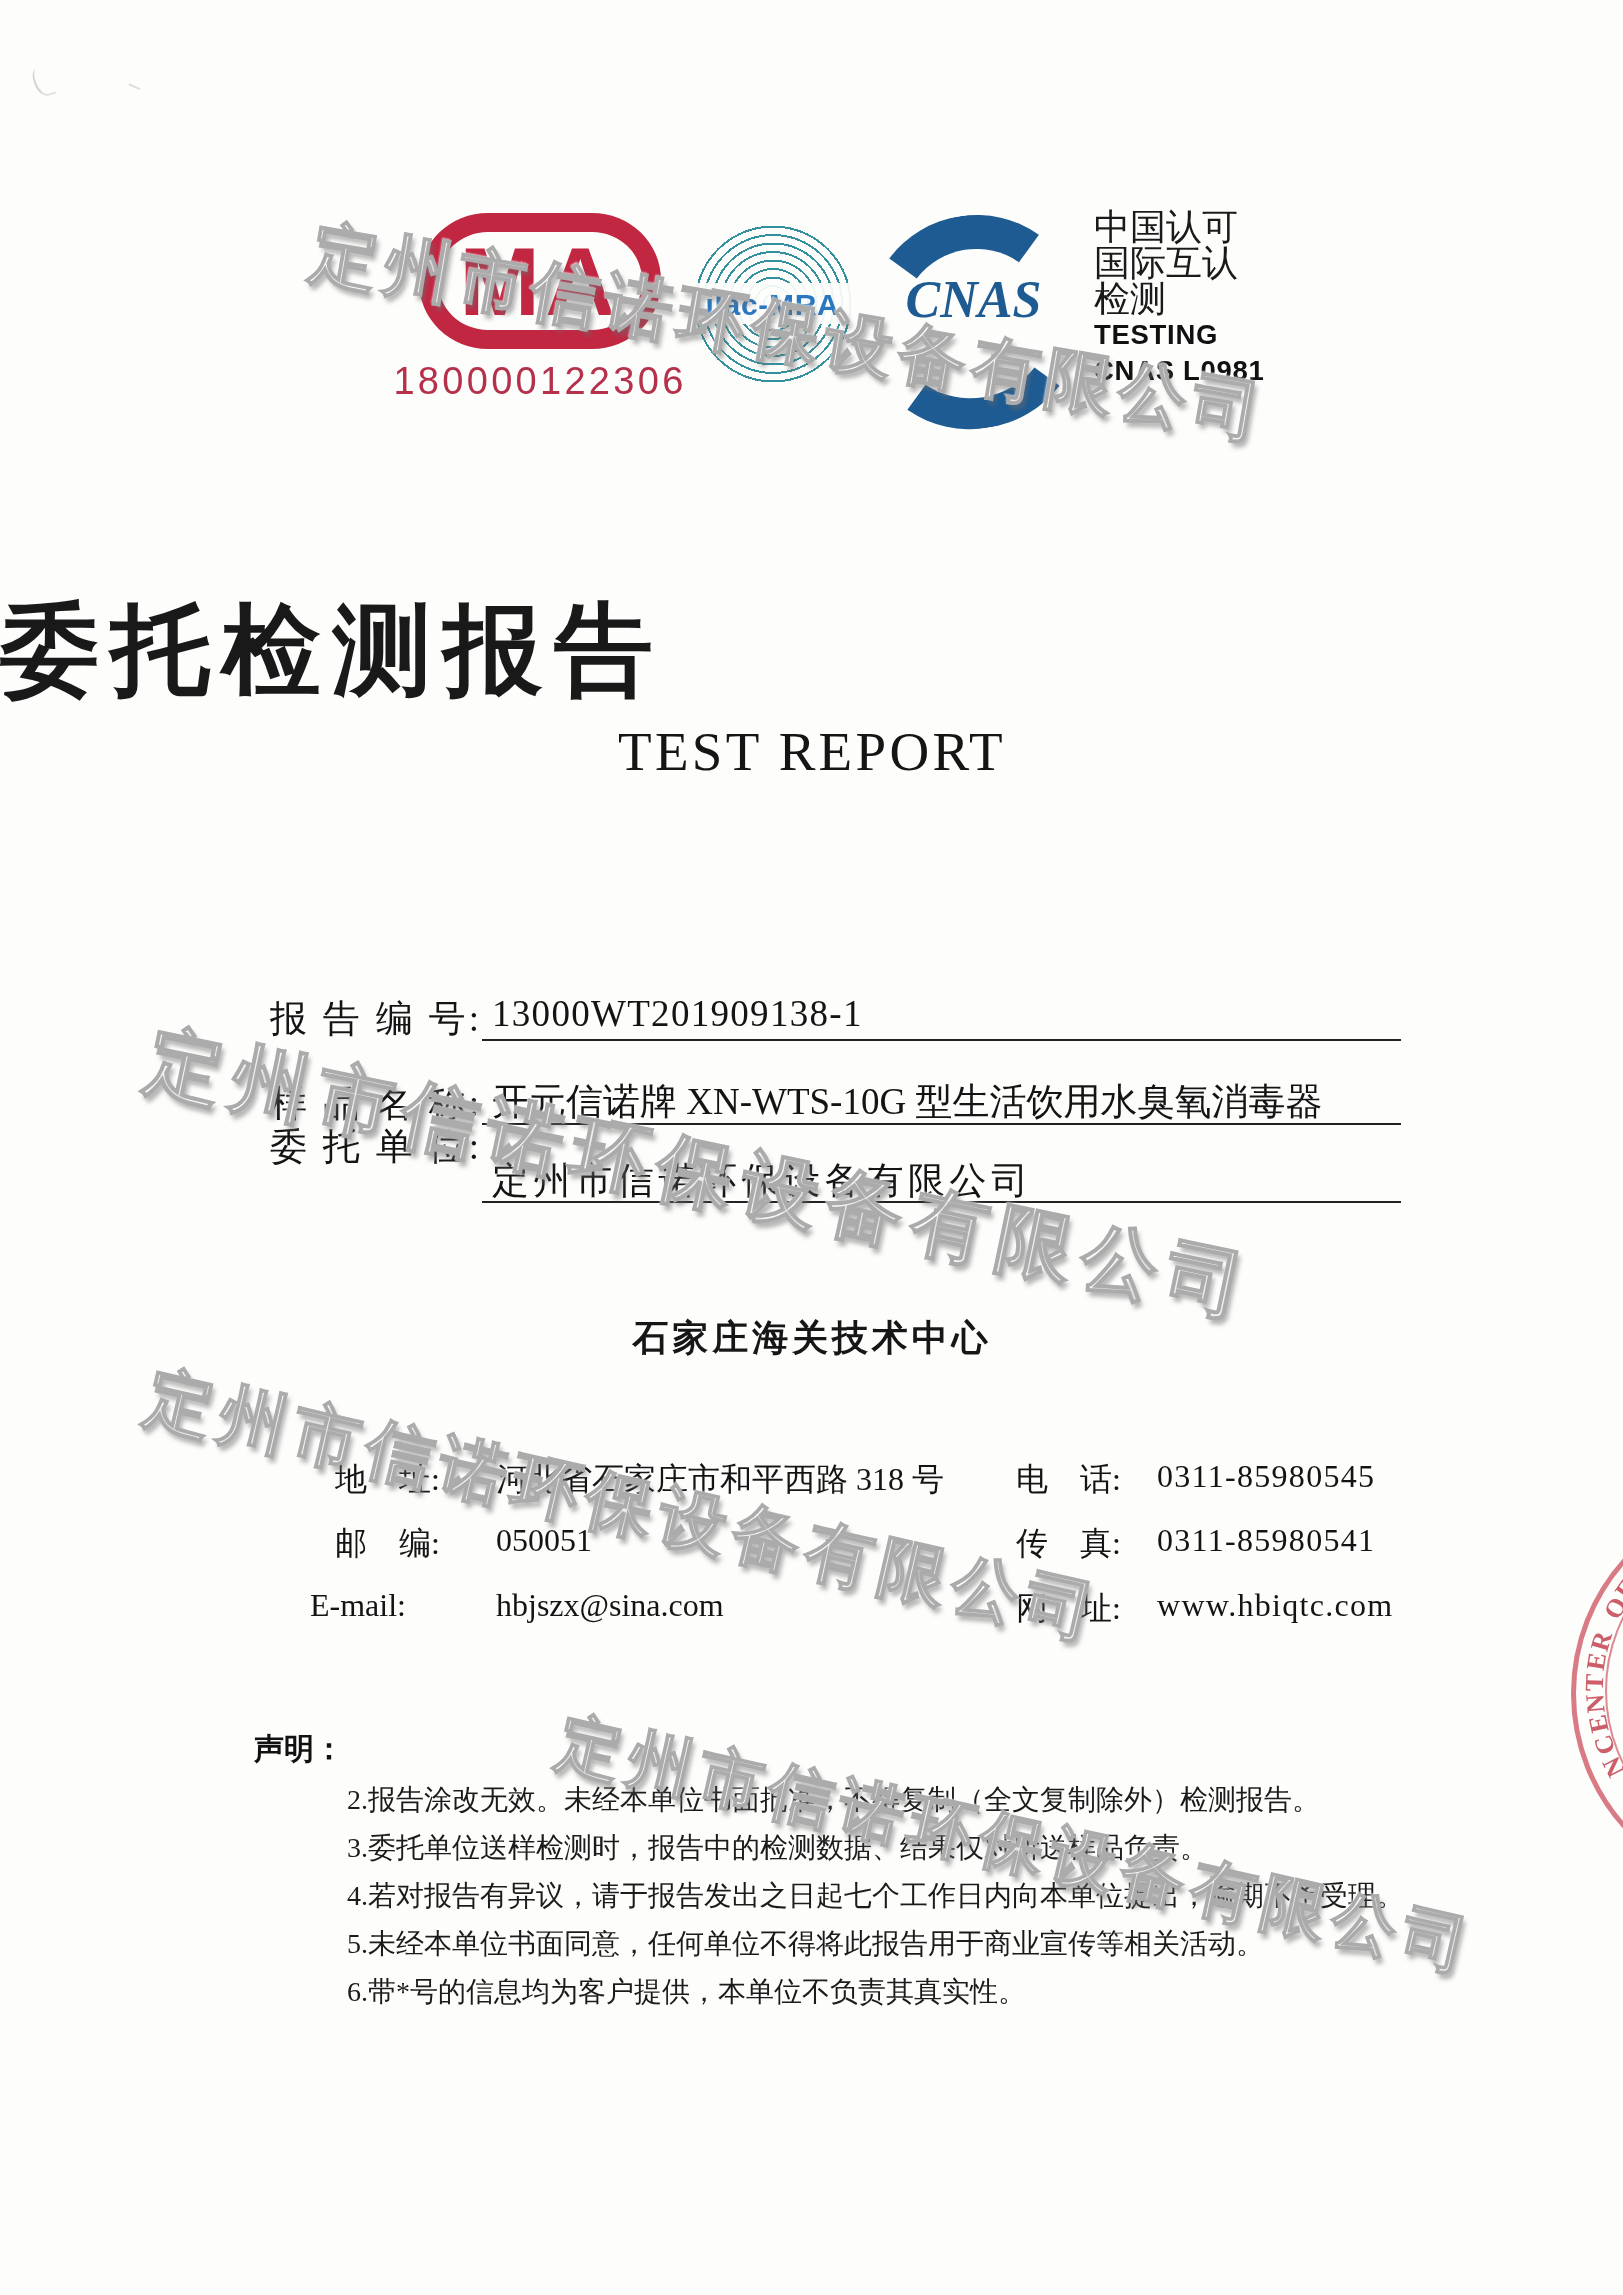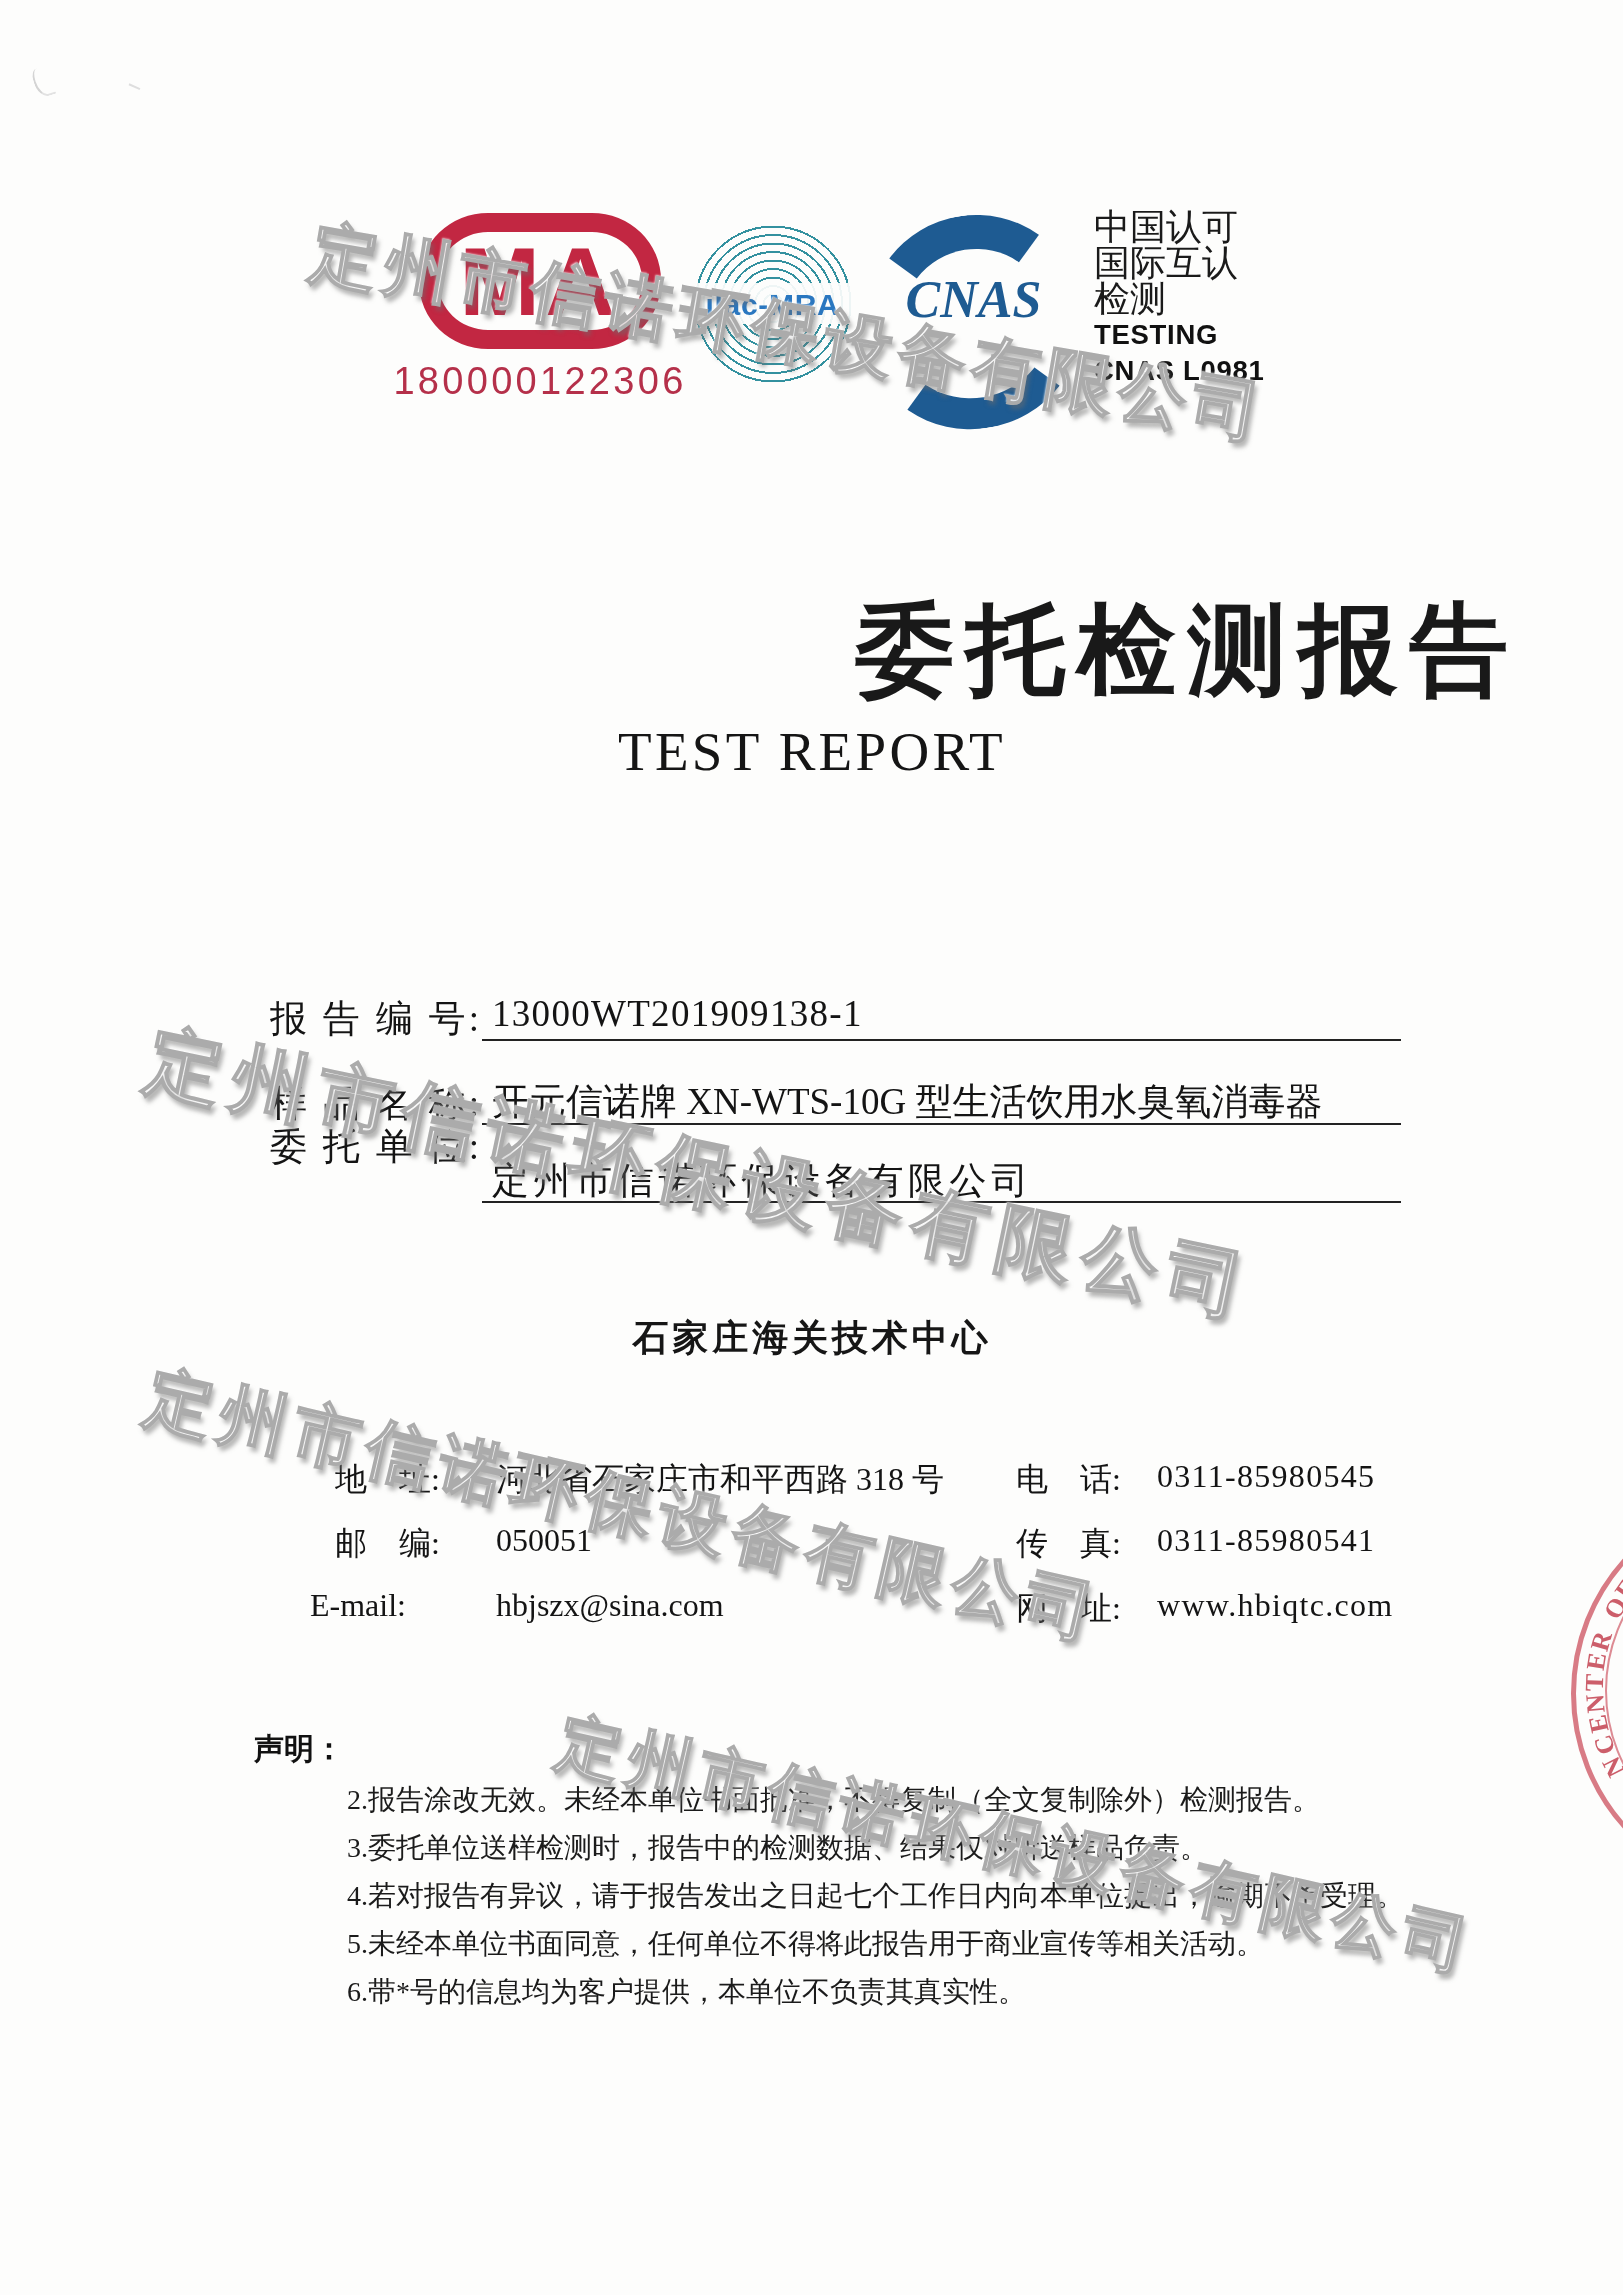--- a/index.html
+++ b/index.html
@@ -52,21 +52,21 @@
     font-weight:700;font-size:52px;line-height:77px;color:#1e5b92;
   }
   .accred{position:absolute;left:1094px;top:209px;}
   .accred-zh{font-size:36px;line-height:36px;color:#1a1a1a;}
   .accred-en{
     font-family:"Liberation Sans","DejaVu Sans",sans-serif;font-weight:700;
     font-size:27.5px;line-height:36px;color:#111;letter-spacing:0.7px;
   }
   
   .title-zh{
-    position:absolute;left:0;top:585px;width:1520px;text-align:right;
+    position:absolute;left:0;top:585px;width:1520px;text-align:left;
     font-weight:900;font-size:99px;letter-spacing:11.8px;color:#191919;
   }
   .title-en{
     position:absolute;left:0;top:720px;width:1624px;text-align:center;
     font-size:55px;letter-spacing:3.3px;color:#151515;
   }
   
   .f-label{position:absolute;left:270px;font-size:37px;letter-spacing:3.3px;white-space:nowrap;}
   .f-value{position:absolute;left:492px;font-size:37px;white-space:nowrap;}
   .fl-1{top:994px;} .fv-1{top:992px;letter-spacing:1.3px;}

